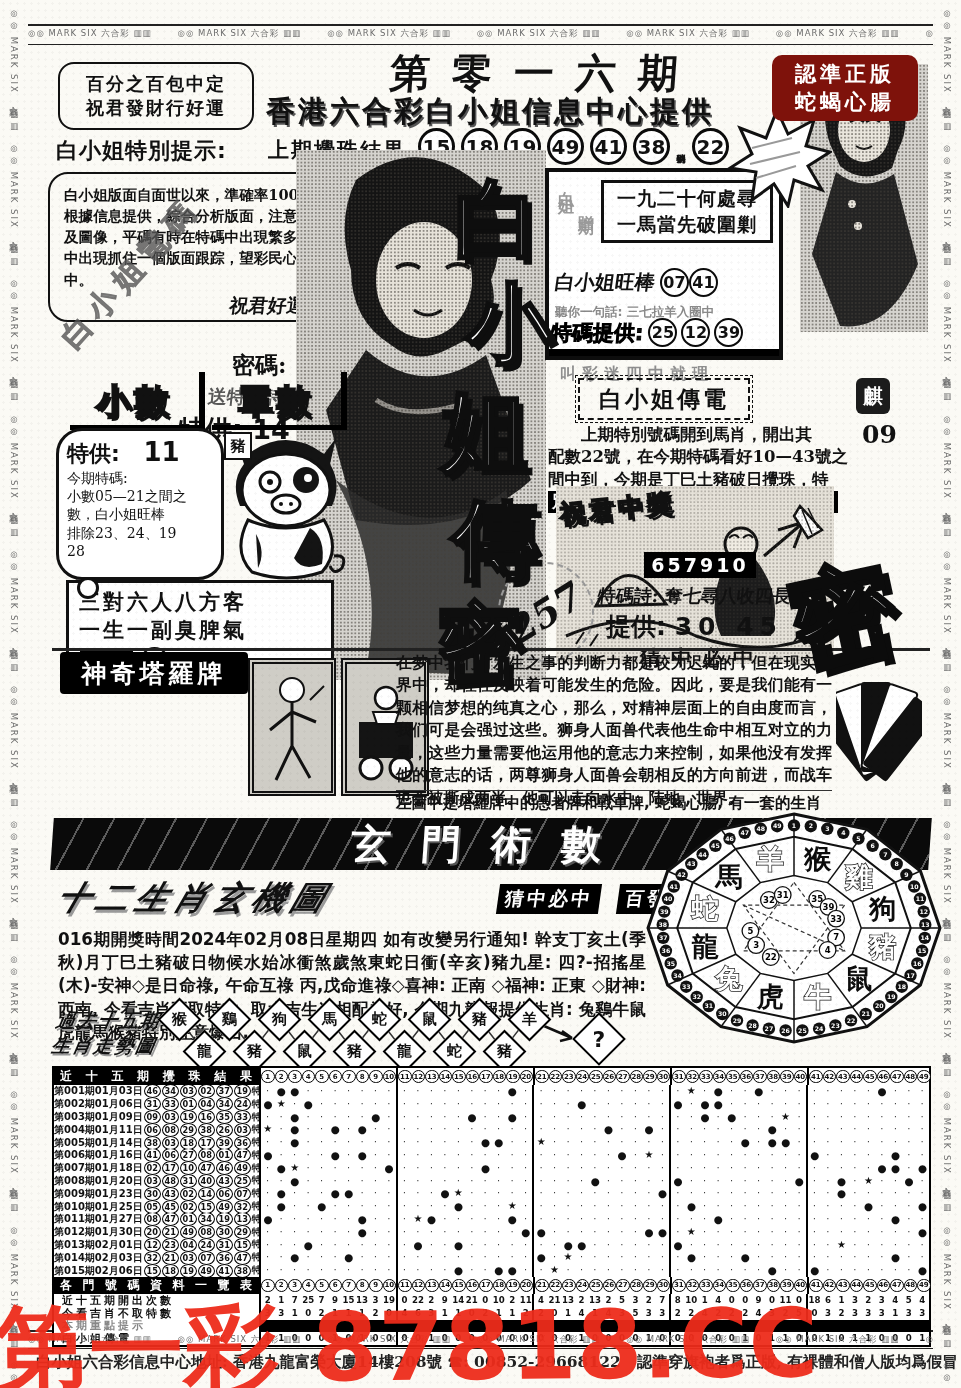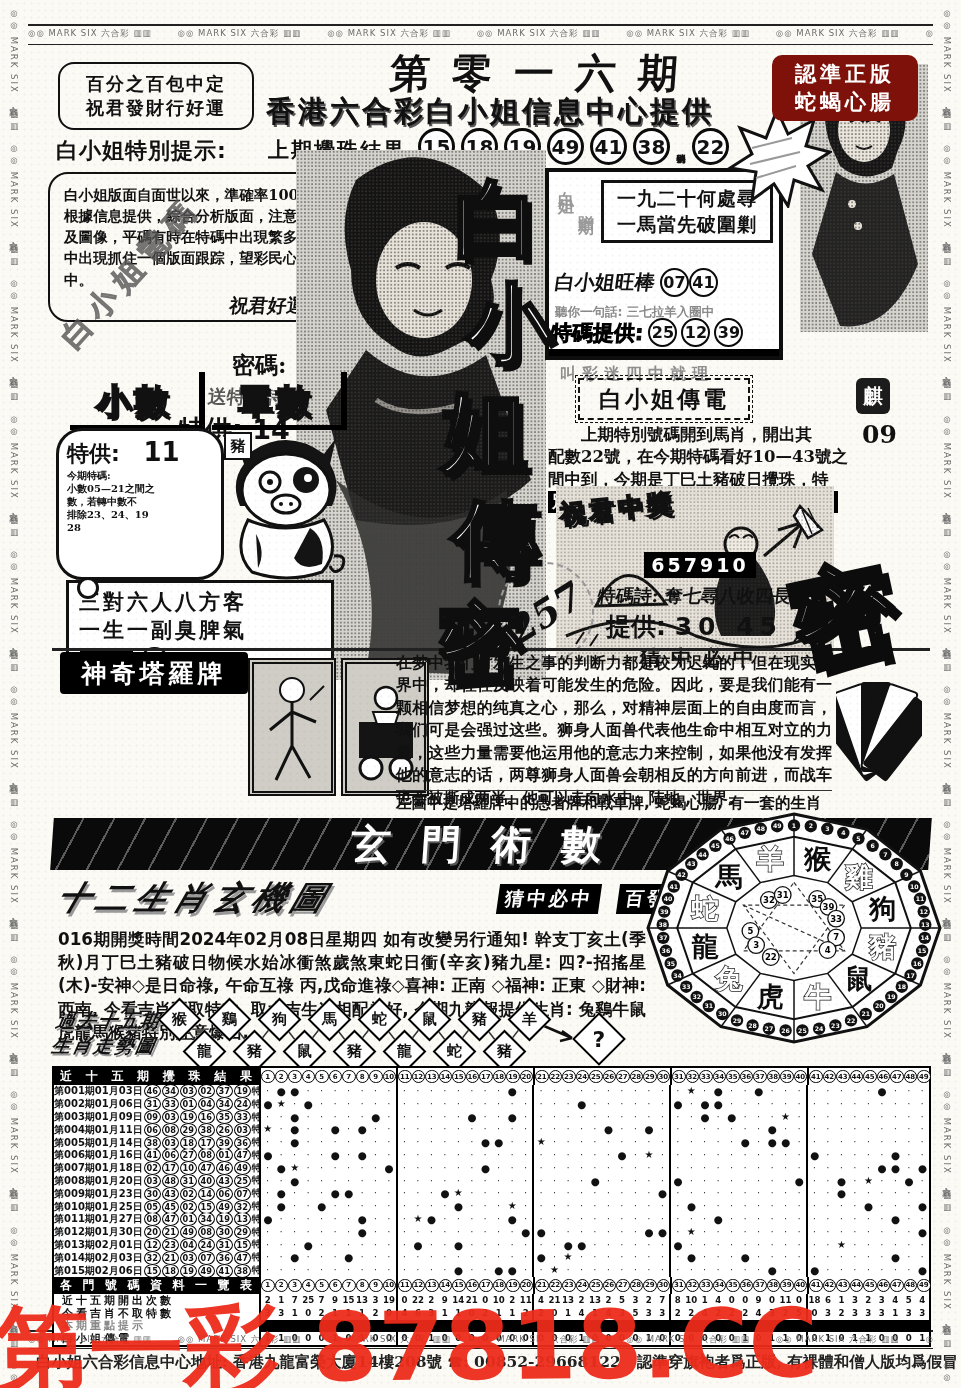--- a/index.html
+++ b/index.html
@@ -91,21 +91,21 @@
 
   
   .numhead{position:absolute;display:flex;align-items:flex-end;justify-content:center;
            border-bottom:5px solid #000;box-sizing:border-box;}
   .numhead span{font-size:34px;font-weight:900;color:#fff;-webkit-text-stroke:2.5px #111;
                 text-shadow:3px 3px 0 #111;font-family:"DejaVu Serif",serif;letter-spacing:4px;}
   .bubble{left:56px;top:428px;width:168px;height:152px;border:3px solid #111;border-radius:26px;
           padding:6px 8px;box-sizing:border-box;background:#fff;z-index:2;}
   .bubble .sup{font-size:22px;font-weight:900;}
   .bubble .sup .v{font-size:26px;margin-left:16px;}
-  .bubble .ln{font-size:10px;font-weight:bold;font-family:"DejaVu Serif",serif;line-height:1.3;}
+  .bubble .ln{font-size:14px;font-weight:normal;font-family:"DejaVu Serif",serif;line-height:1.3;}
   .bubble:after{content:"";position:absolute;left:18px;bottom:-22px;width:16px;height:16px;border:3px solid #111;border-radius:50%;background:#fff;}
   .pig-label{left:224px;top:432px;width:24px;height:24px;border:2px solid #111;display:flex;align-items:center;
              justify-content:center;font-size:15px;font-weight:900;z-index:3;background:#fff;}
 
   
   .poem-title{left:74px;top:556px;font-size:20px;font-weight:900;-webkit-text-stroke:0.6px #000;}
   .poem-box{left:66px;top:580px;width:268px;height:102px;border:3px solid #111;box-sizing:border-box;
             padding:5px 10px;background:#fff;}
   .poem-box .ln{font-size:21px;font-weight:900;font-family:"DejaVu Serif",serif;letter-spacing:3px;line-height:1.35;}
   .tesong{display:flex;align-items:center;gap:8px;margin-top:2px;}
@@ -371,21 +371,21 @@
     <span>單數</span>
   </div>
 
   <div class="abs bubble">
     <div class="sup">
       <span>特供:</span>
       <span class="v">11</span>
     </div>
     <div class="ln">今期特碼:</div>
     <div class="ln">小數05—21之間之</div>
-    <div class="ln">數，若轉中數不</div>
+    <div class="ln">數，白小姐旺棒</div>
     <div class="ln">排除23、24、19</div>
     <div class="ln">28</div>
   </div>
 
   <div class="abs pig-label">豬</div>
   <svg class="abs" style="left:218px;top:424px;" width="135" height="158">
     <path d="M30 30 Q68 2 106 30 L118 14 L112 40 Q124 60 114 82 L22 82 Q12 58 26 40 L18 16 Z" fill="#141414"></path>
     <ellipse cx="68" cy="66" rx="44" ry="36" fill="#fff" stroke="#111" stroke-width="3"></ellipse>
     <circle cx="52" cy="58" r="10" fill="#fff" stroke="#111" stroke-width="3"></circle>
     <circle cx="88" cy="56" r="13" fill="#141414"></circle>

